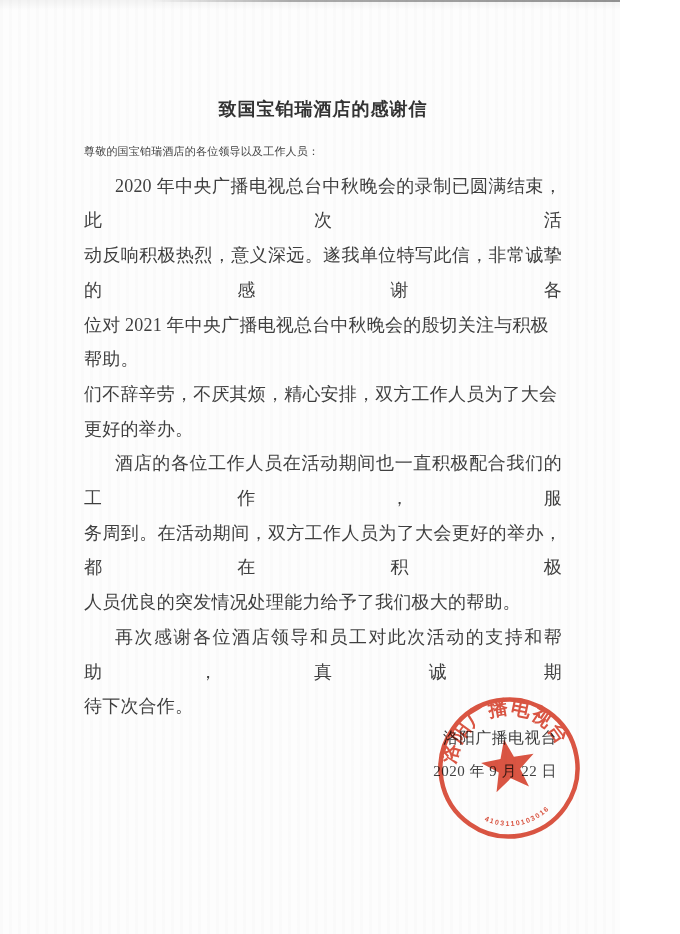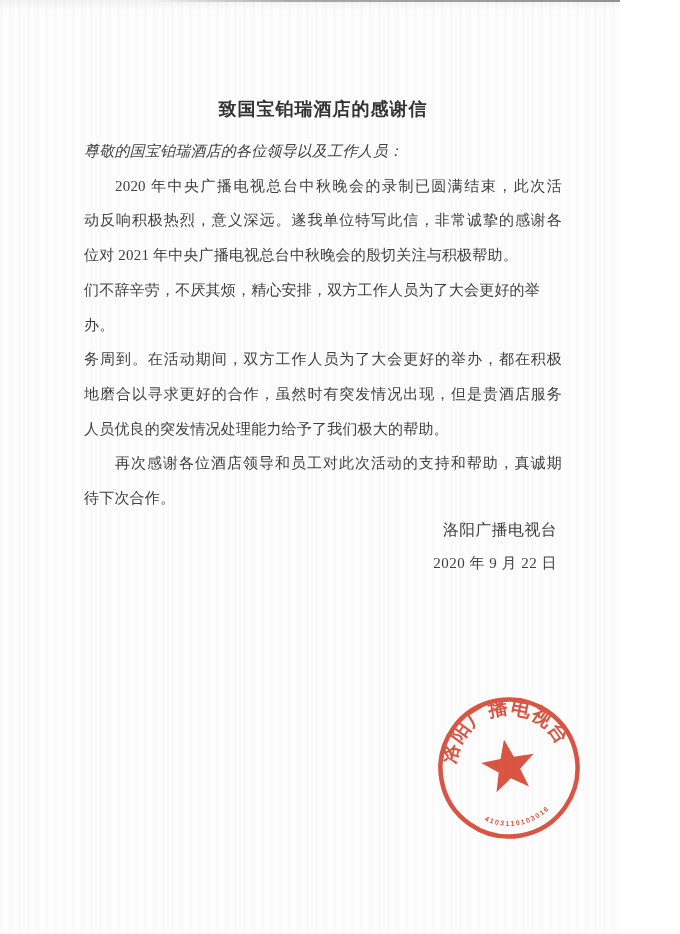--- a/index.html
+++ b/index.html
@@ -38,27 +38,26 @@
   }
   .title {
     text-align: center;
     font-size: 18px; font-weight: bold;
     letter-spacing: 1px;
     line-height: 30px;
     color: #333333;
     margin: 0 0 10px 0;
   }
   .salutation {
-    font-size: 15px;
+    font-size: 11px;
     line-height: 34.7px;
     letter-spacing: 0.2px;
-    font-style: italic;
   }
   .line {
-    font-size: 15px;
+    font-size: 18px;
     line-height: 34.7px;
     letter-spacing: 0.2px;
     text-align: left;
   }
   .line.fill {
     text-align: justify;
     text-align-last: justify;
     text-justify: inter-character;
   }
   .line.first { text-indent: 31px; }
@@ -100,22 +99,22 @@
     <div>
         <div class="paragraph">
           <div class="line first fill">2020 年中央广播电视总台中秋晚会的录制已圆满结束，此次活</div>
           <div class="line fill">动反响积极热烈，意义深远。遂我单位特写此信，非常诚挚的感谢各</div>
           <div class="line">位对 2021 年中央广播电视总台中秋晚会的殷切关注与积极帮助。</div>
         </div>
         <div class="paragraph">
           <div class="line">们不辞辛劳，不厌其烦，精心安排，双方工作人员为了大会更好的举办。</div>
         </div>
         <div class="paragraph">
+          <div class="line first fill">酒店的各位工作人员在活动期间也一直积极配合我们的工作，服</div>
           <div class="line fill">务周到。在活动期间，双方工作人员为了大会更好的举办，都在积极</div>
-          <div class="line fill">地磨合以寻求更好的合作，虽然时有突发情况出现，但是贵酒店服务</div>
           <div class="line">人员优良的突发情况处理能力给予了我们极大的帮助。</div>
         </div>
         <div class="paragraph">
           <div class="line first fill">再次感谢各位酒店领导和员工对此次活动的支持和帮助，真诚期</div>
           <div class="line">待下次合作。</div>
         </div>
       </div>
     <div class="sign-block">
       <div class="signature">洛阳广播电视台</div>
       <div class="date">2020 年 9 月 22 日</div>

